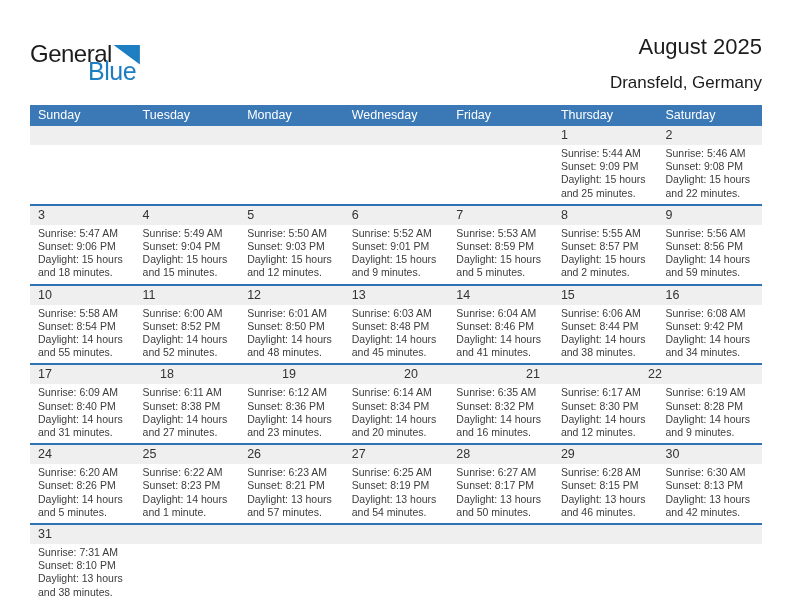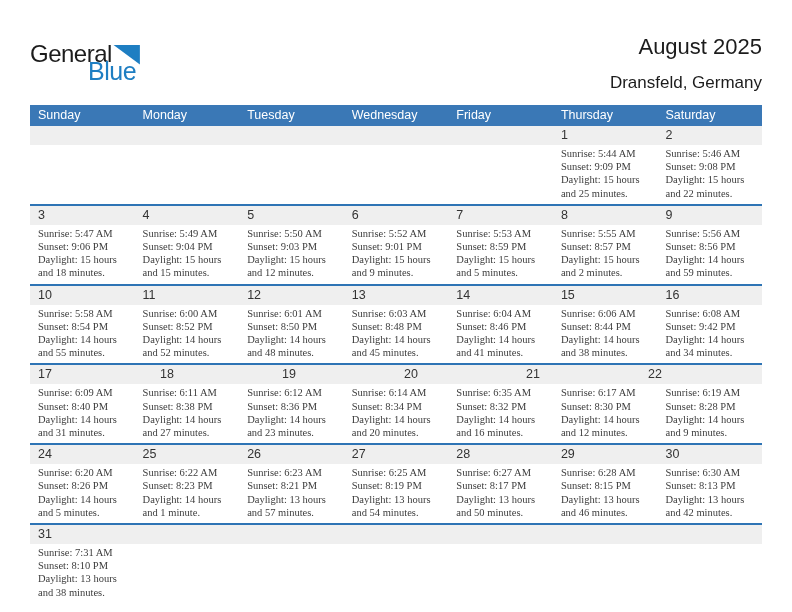--- a/index.html
+++ b/index.html
@@ -26,21 +26,21 @@
   .title{position:absolute;right:30px;top:34px;font-size:22px;color:var(--text-dark);text-align:right;}
   .subtitle{position:absolute;right:30px;top:73px;font-size:17px;color:var(--text-dark);text-align:center;}
 
   
   .calendar{position:absolute;left:30px;top:105px;width:732px;}
   .day-header-row{display:flex;background:var(--header-bg);height:21px;}
   .day-header-cell{flex:1 1 0;color:#ffffff;font-size:12.5px;line-height:21px;padding-left:8px;overflow:hidden;white-space:nowrap;}
   .week-row + .week-row{border-top:2px solid var(--divider);}
   .band{display:flex;background:var(--band-bg);height:19px;}
   .num-cell{flex:1 1 0;font-size:12.5px;line-height:19px;padding-left:8px;color:#333333;}
-  .details{display:flex;min-height:53px;background:#ffffff;font-family:Liberation Serif, serif;}
+  .details{display:flex;min-height:53px;background:#ffffff;}
   .detail-cell{flex:1 1 0;padding:2px 4px 4px 8px;font-size:10.5px;line-height:13.2px;color:var(--text-body);}
   .line{white-space:nowrap;}
 </style>
 </head>
 <body>
 
 <div class="page">
 
   <div class="logo">
     <div class="logo-line1">
@@ -49,22 +49,22 @@
     </div>
     <div class="logo-line2">Blue</div>
   </div>
 
   <div class="title">August 2025</div>
   <div class="subtitle">Dransfeld, Germany</div>
 
   <div class="calendar">
     <div class="day-header-row">
       <div class="day-header-cell">Sunday</div>
+      <div class="day-header-cell">Tuesday</div>
       <div class="day-header-cell">Monday</div>
-      <div class="day-header-cell">Tuesday</div>
       <div class="day-header-cell">Wednesday</div>
       <div class="day-header-cell">Friday</div>
       <div class="day-header-cell">Thursday</div>
       <div class="day-header-cell">Saturday</div>
     </div>
     <div>
         <div class="week-row">
           <div class="band">
             <div class="num-cell"></div>
             <div class="num-cell"></div>

